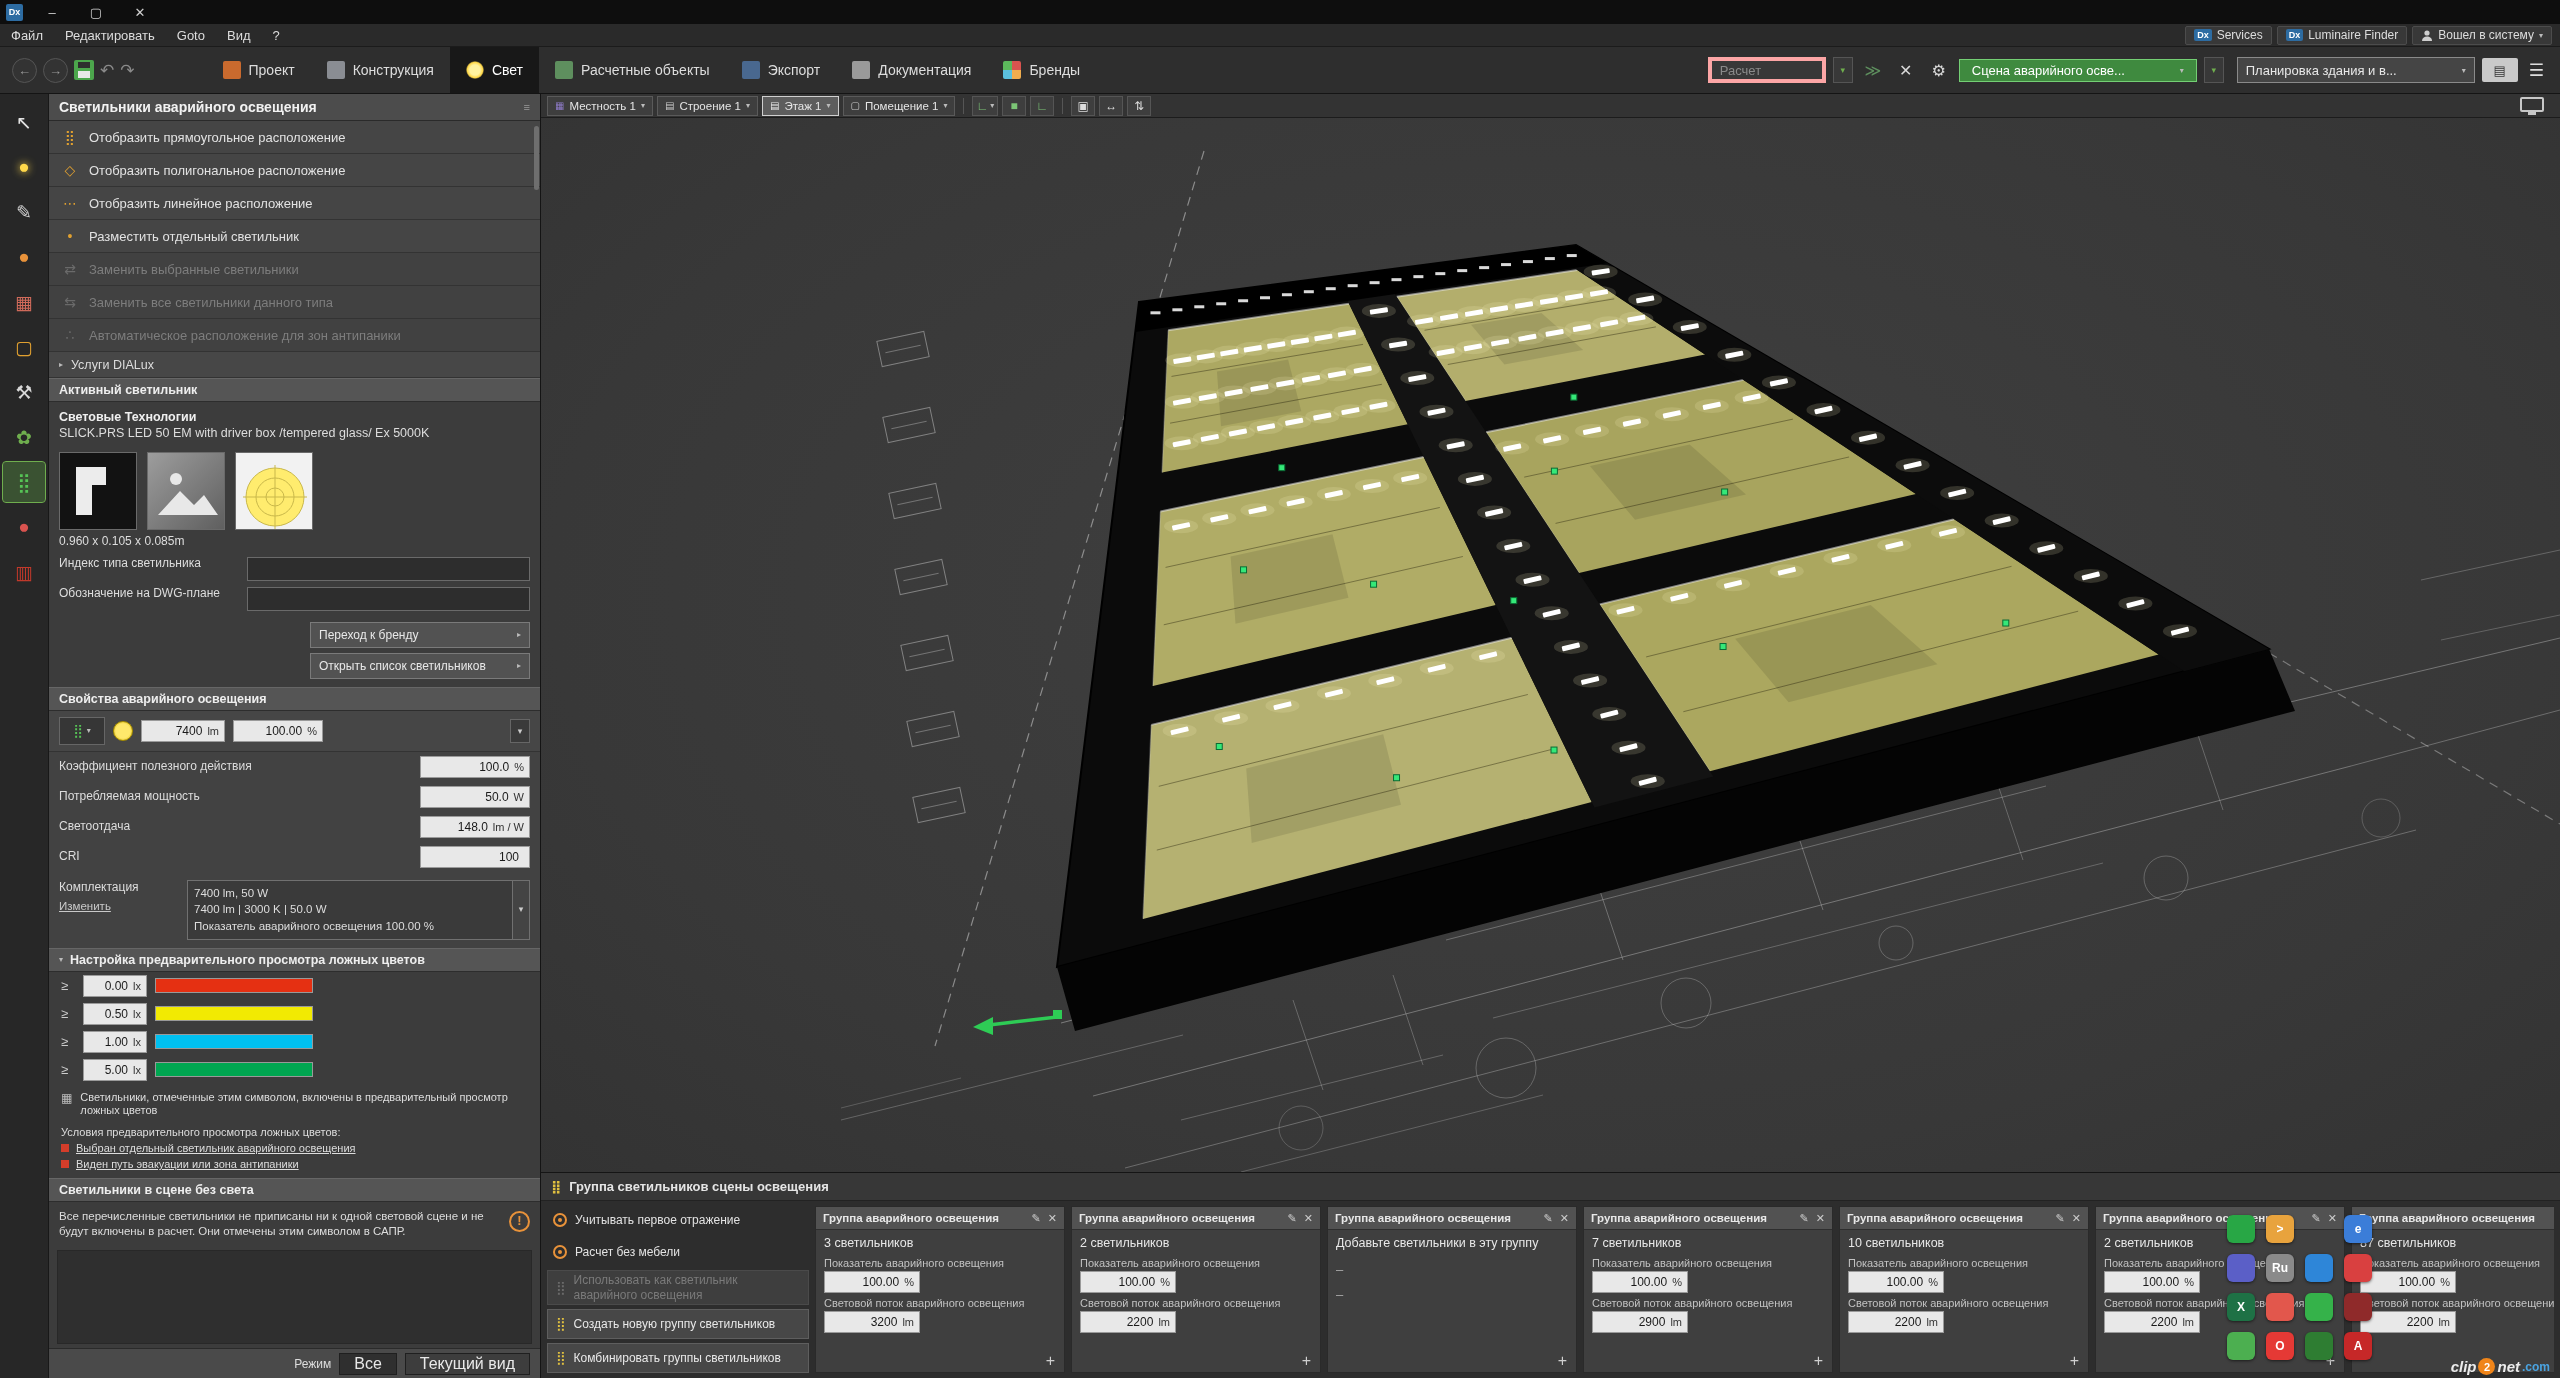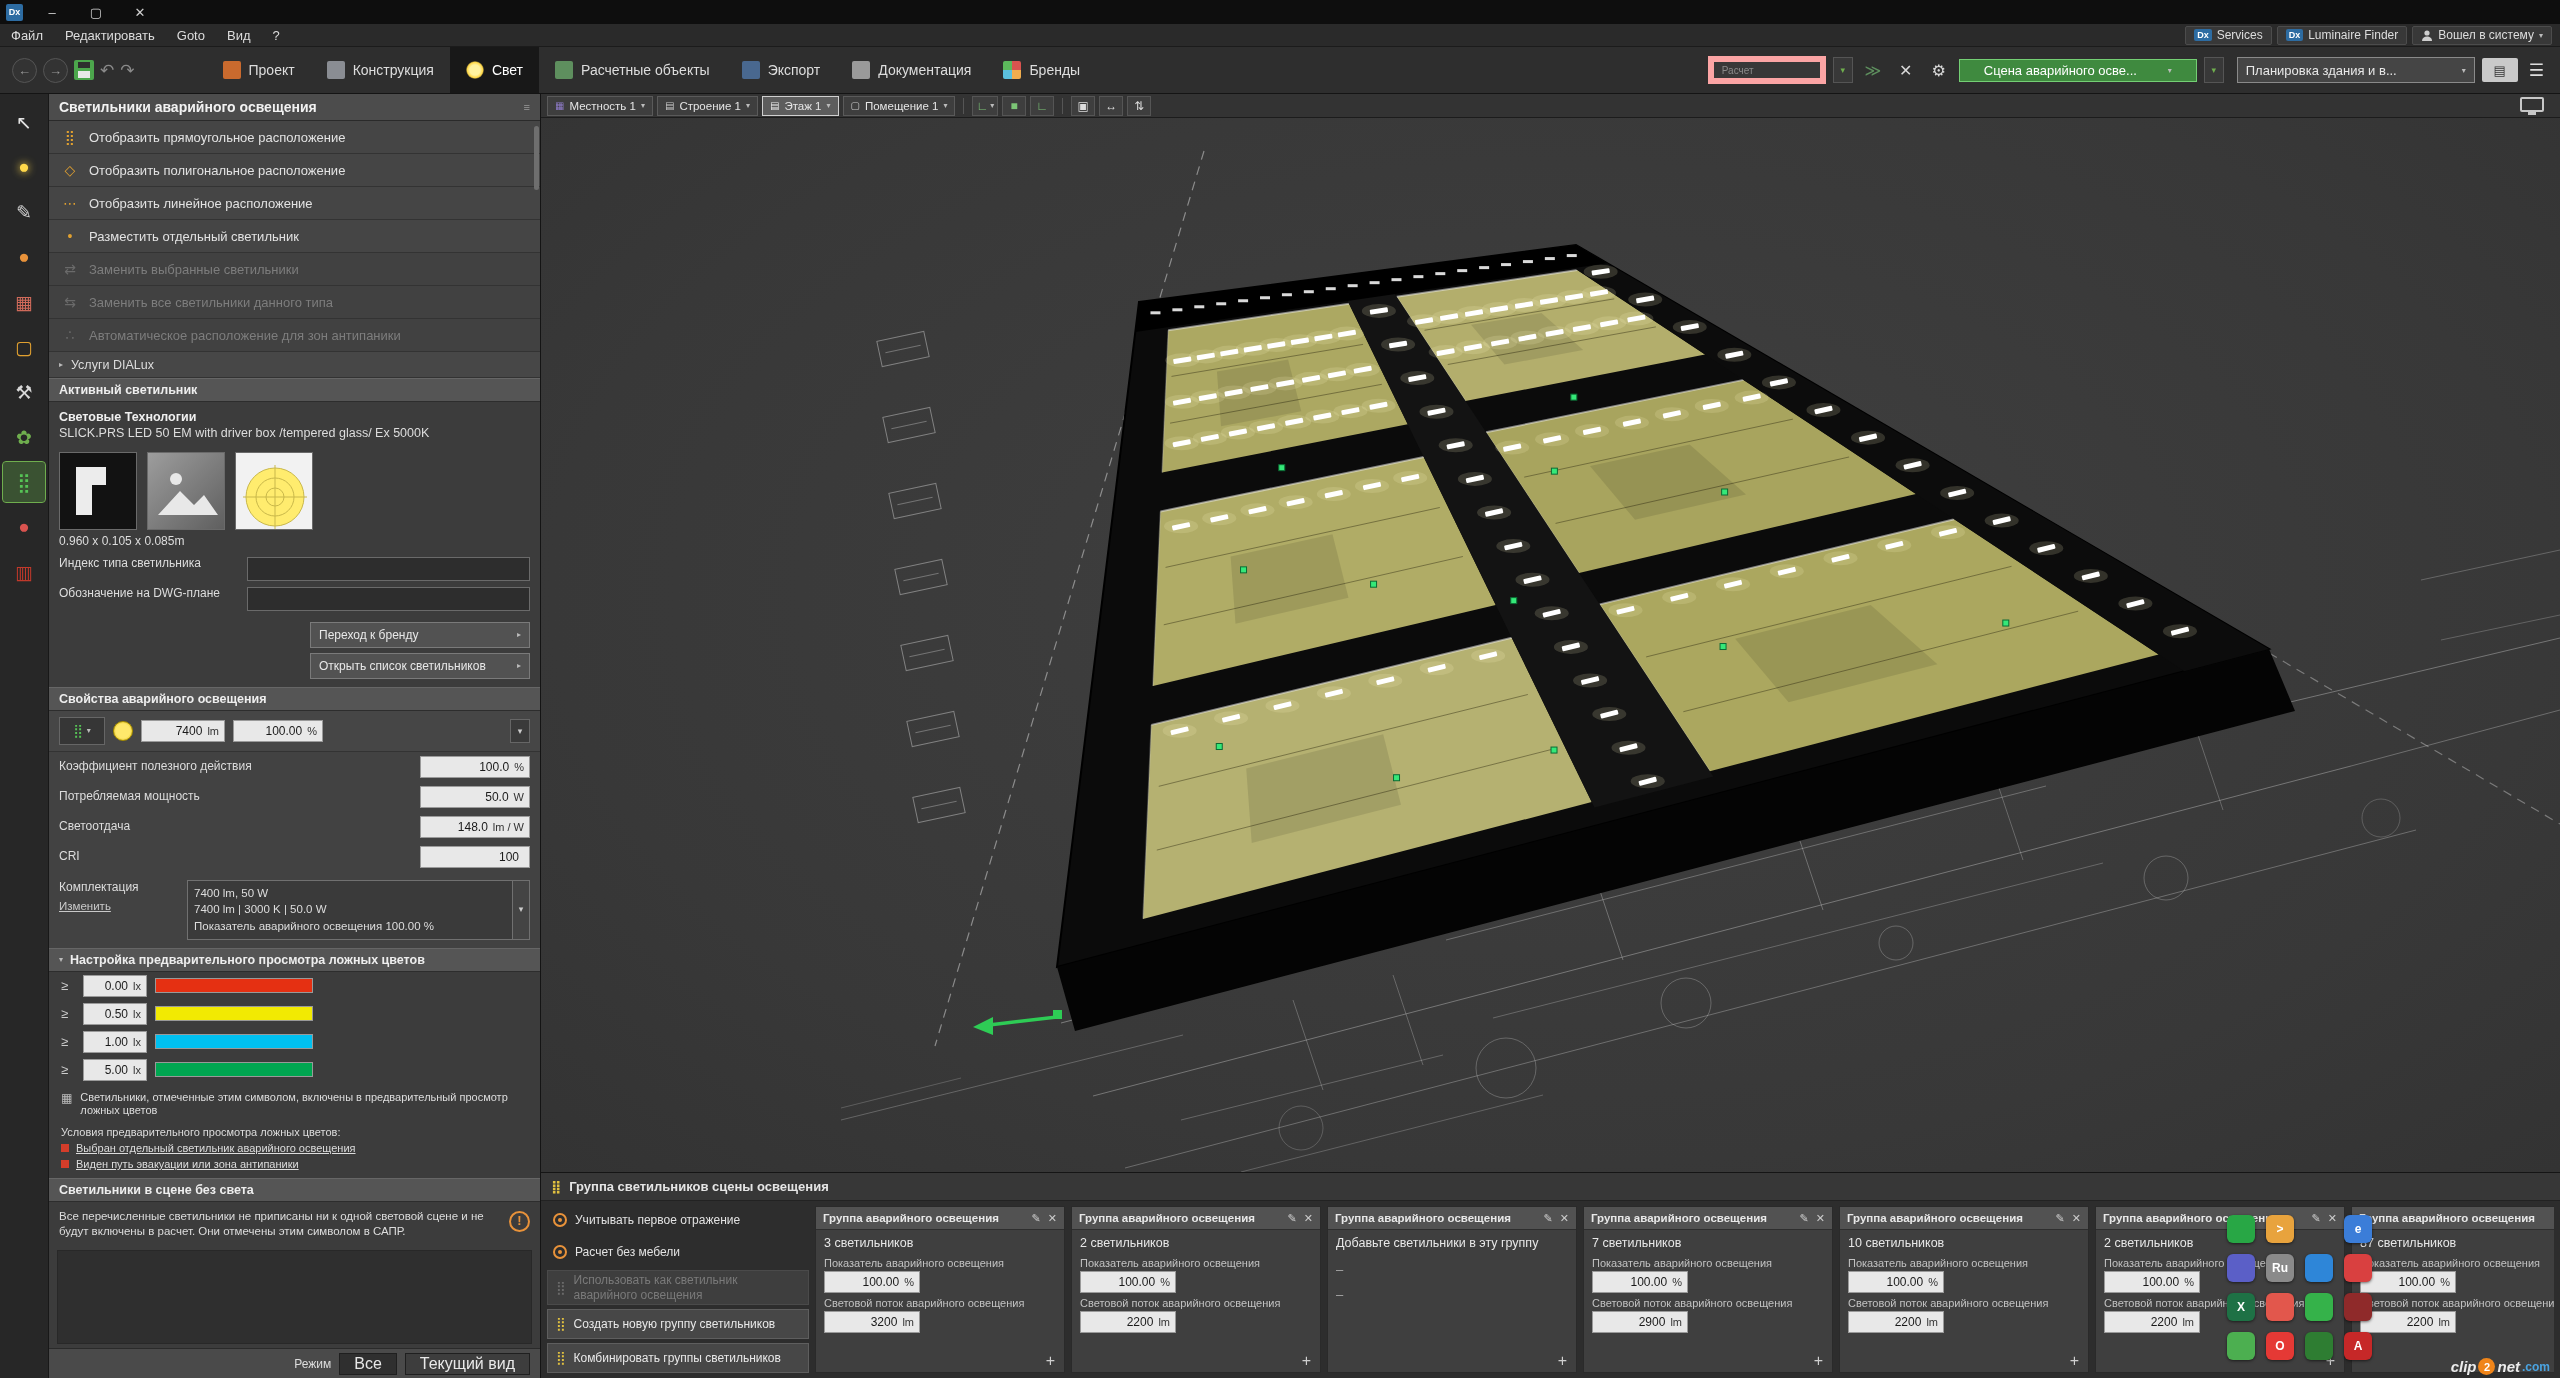--- a/index.html
+++ b/index.html
@@ -35,25 +35,25 @@
 .tab-ico{width:18px;height:18px;border-radius:2px;flex:none;}
 .tab-ico.project{background:#c96a2e;}
 .tab-ico.construction{background:#8a8d93;}
 .tab-ico.light{border-radius:50%;background:radial-gradient(circle,#ffe36b 45%,#e8b400 72%,#2e2e2e 74%);}
 .tab.active .tab-ico.light{background:radial-gradient(circle,#fff2a0 40%,#ffd84a 60%,#181818 74%);}
 .tab-ico.calc-objects{background:#5e8f5e;}
 .tab-ico.export{background:#49688f;}
 .tab-ico.documentation{background:#9a9a9a;}
 .tab-ico.brands{background:conic-gradient(#d9534f 0 25%,#f0ad4e 0 50%,#5bc0de 0 75%,#5cb85c 0);}
 .tb-right{margin-left:auto;display:flex;align-items:center;gap:7px;padding-right:12px;}
-.calc-box{width:118px;height:26px;background:#383838;border:6px solid #fca5a5;color:#8a8a8a;font-size:10px;display:flex;align-items:center;padding:8px 8px;}
+.calc-box{width:118px;height:26px;background:#383838;border:4px solid #fca5a5;color:#8a8a8a;font-size:13px;display:flex;align-items:center;padding:8px 8px;}
 .ddbox{width:20px;height:26px;background:#383838;border:1px solid #555;display:flex;align-items:center;justify-content:center;color:#6fae4e;font-size:9px;}
 .tb-ico{width:26px;height:26px;display:flex;align-items:center;justify-content:center;color:#d8d8d8;font-size:16px;}
 .tb-ico.dim{color:#5e8f5e;}
-.scene-select{height:23px;background:#3f8a3f;border:1px solid #74cf74;color:#fff;font-size:13px;display:flex;align-items:center;gap:6px;padding:0 24px;width:238px;justify-content:space-between;}
+.scene-select{height:23px;background:#3f8a3f;border:1px solid #74cf74;color:#fff;font-size:13px;display:flex;align-items:center;gap:6px;padding:0 12px;width:238px;justify-content:space-between;}
 .layout-select{height:26px;background:#454545;border:1px solid #8a8a8a;color:#e8e8e8;font-size:13px;display:flex;align-items:center;gap:6px;padding:0 8px;width:238px;justify-content:space-between;margin-left:6px;}
 .tb-light{width:36px;height:24px;background:#c9c9c9;border-radius:2px;color:#333;display:flex;align-items:center;justify-content:center;font-size:13px;}
 .burger{color:#dddddd;font-size:17px;padding:0 4px;}
 
 
 .toolcol{position:absolute;left:0;top:94px;width:49px;bottom:0;background:#272727;border-right:1px solid #181818;display:flex;flex-direction:column;align-items:center;padding-top:8px;gap:5px;}
 .tool{width:42px;height:40px;display:flex;align-items:center;justify-content:center;font-size:19px;border-radius:3px;}
 .tool.active{background:#3a5232;outline:1px solid #6fae4e;}
 .lamp-glow{text-shadow:0 0 8px #ffd84a;}
 

